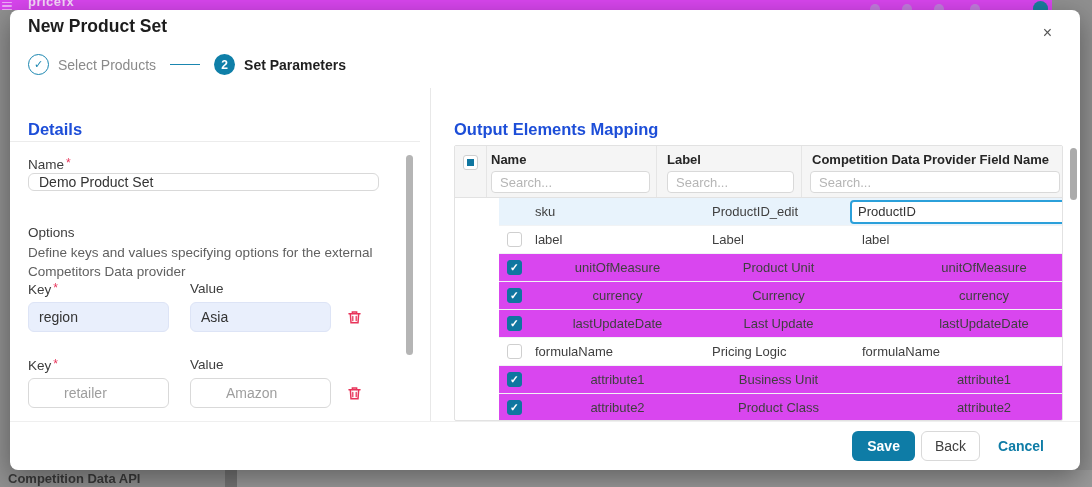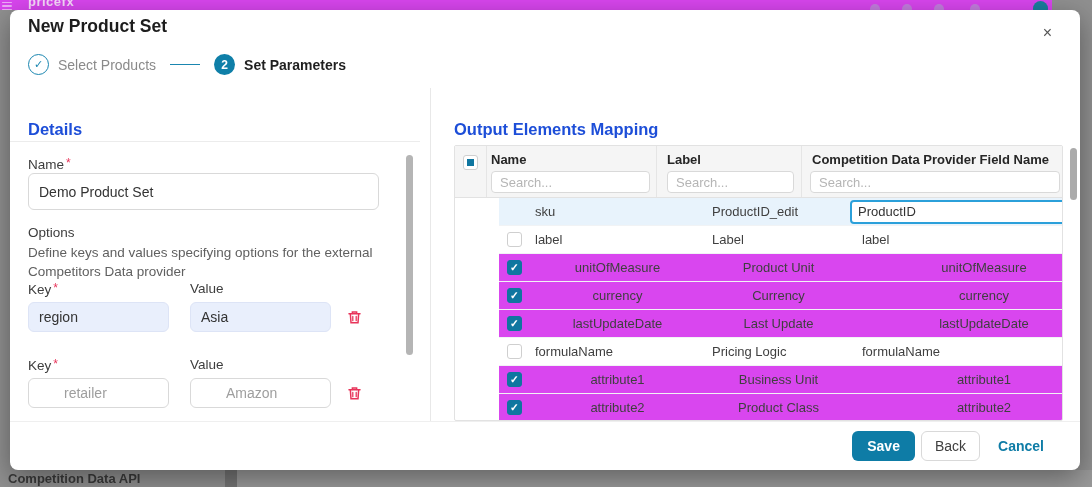--- a/index.html
+++ b/index.html
@@ -42,21 +42,21 @@
   .left-panel  { position:absolute; left:0; top:78px; width:410px; height:333px; }
   .right-panel { position:absolute; left:421px; top:78px; width:649px; height:333px; }
   .panel-heading { position:absolute; left:18px; top:14px; font-size:16.5px; font-weight:bold; color:#1d4ed8;margin-top:18px; }
   .right-panel .panel-heading { left:23px; }
   .details-divider { position:absolute; left:0; top:53px; width:410px; height:1px; background:#ececec; }
 
   .field-label { font-size:13.5px; color:#3d3d3d; }
   .req { color:#e8345a; font-size:12px; margin-left:2px; vertical-align:2px; }
 
   .name-label { position:absolute; left:18px; top:68px; }
-  .name-input { position:absolute; left:18px; top:85px; width:351px; height:37px; border:1px solid #d9d9d9; border-radius:6px;
+  .name-input { position:absolute; left:18px; top:85px; width:351px; height:18px; border:1px solid #d9d9d9; border-radius:6px;
                 font-size:14px; color:#333; padding:0 10px; outline:none; font-family:inherit; }
 
   .options-label { position:absolute; left:18px; top:137px; font-weight:400; }
   .options-help { position:absolute; left:18px; top:155px; width:350px; font-size:13.5px; color:#606060; line-height:1.42; }
 
   .kv-list { position:absolute; left:18px; top:193px; width:372px; }
   .kv-pair { margin-bottom:25px; }
   .kv-labels { display:flex; margin-bottom:5px; }
   .kv-labels .kl { width:162px; }
   .kv-inputs { display:flex; align-items:center; }

